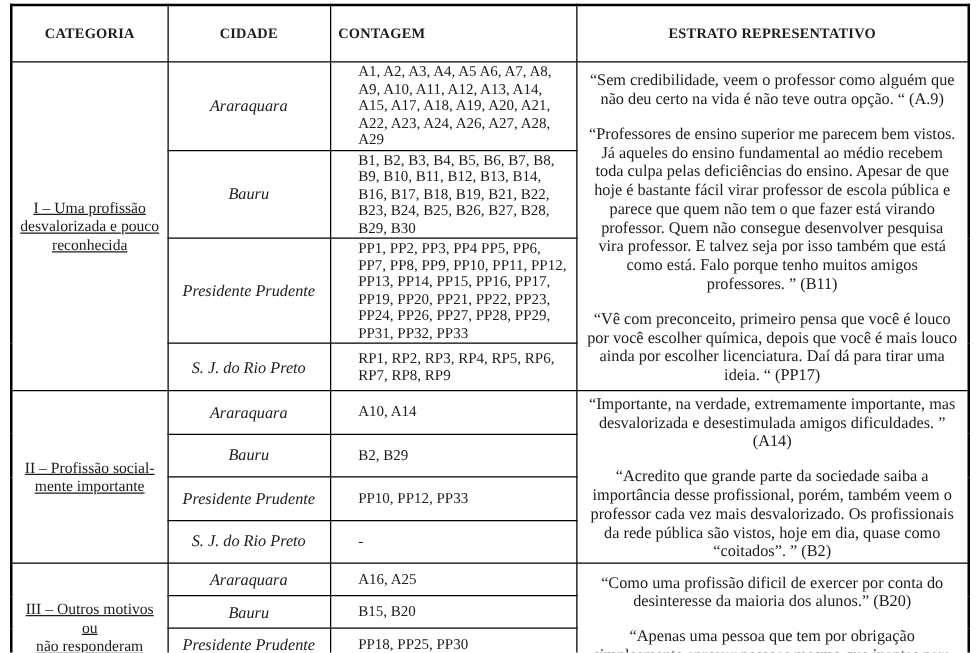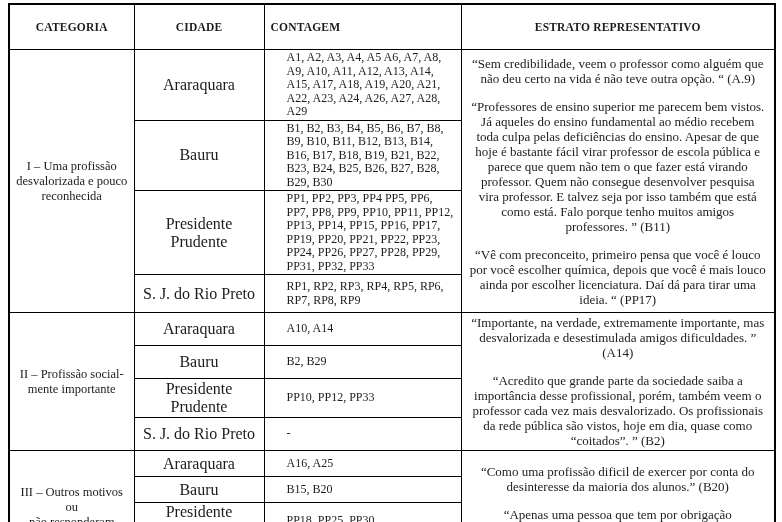--- a/index.html
+++ b/index.html
@@ -54,26 +54,28 @@
   }
   .quadro th.left { text-align: left; padding-left: 6px; font-family: Liberation Serif, serif; }
 
   td.cat {
     font-size: 12.5px;
     text-align: center;
     vertical-align: middle;
     white-space: pre-line;
     line-height: 15px;
     padding: 0 4px;
+    text-decoration: underline;
   }
   td.city {
-    font-size: 16px;
+    font-size: 13px;
     text-align: center;
     vertical-align: middle;
     padding: 0 4px;
+    font-style: italic;
   }
   td.count {
     font-size: 12px;
     line-height: 13.5px;
     text-align: left;
     vertical-align: middle;
     padding: 1px 4px 1px 22px;
   }
   td.estrato {
     vertical-align: middle;

